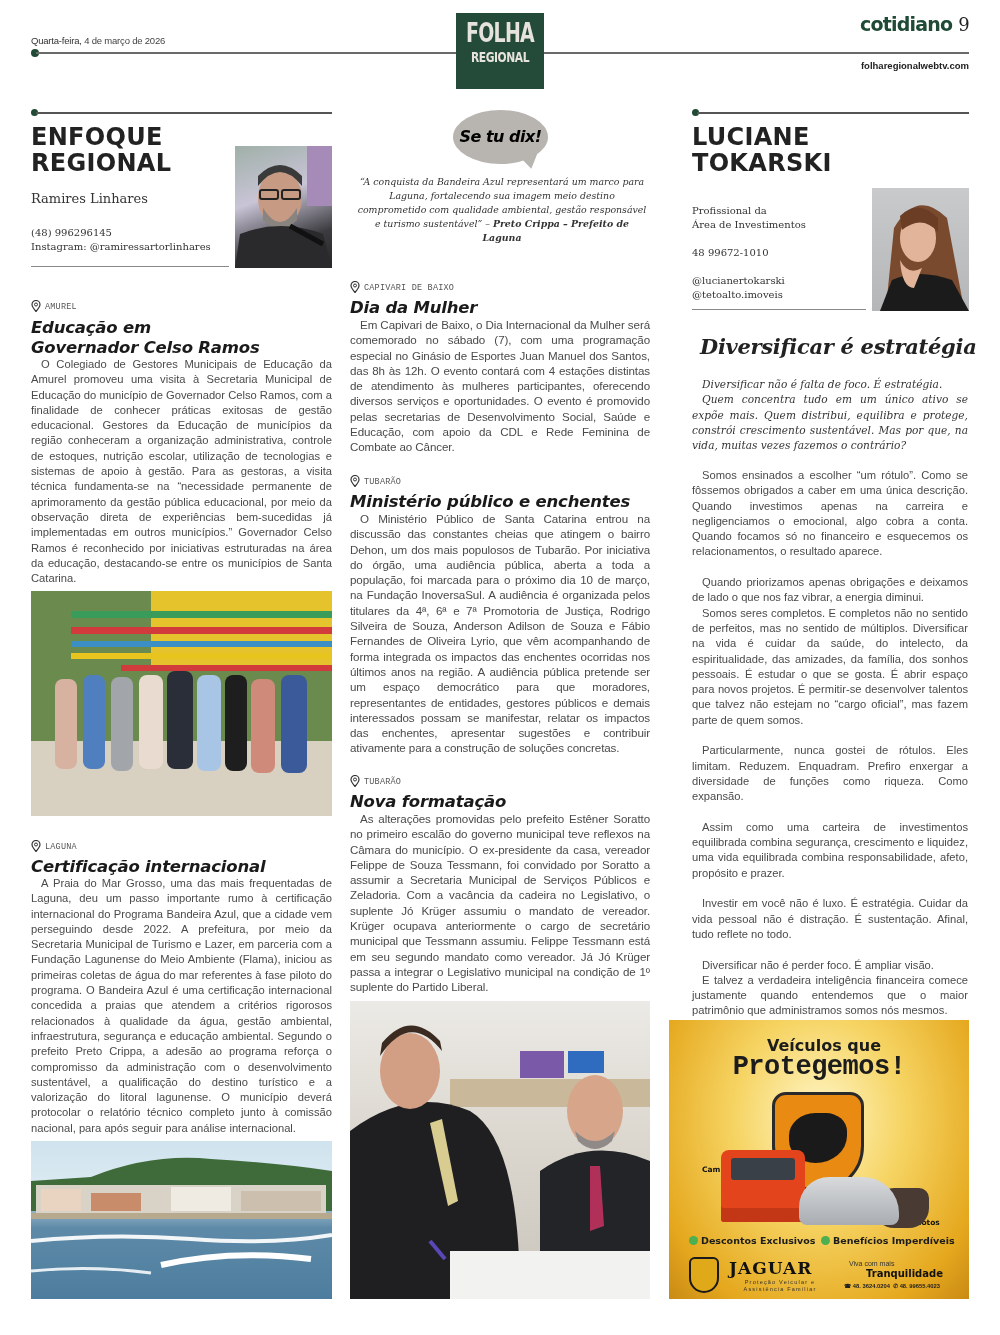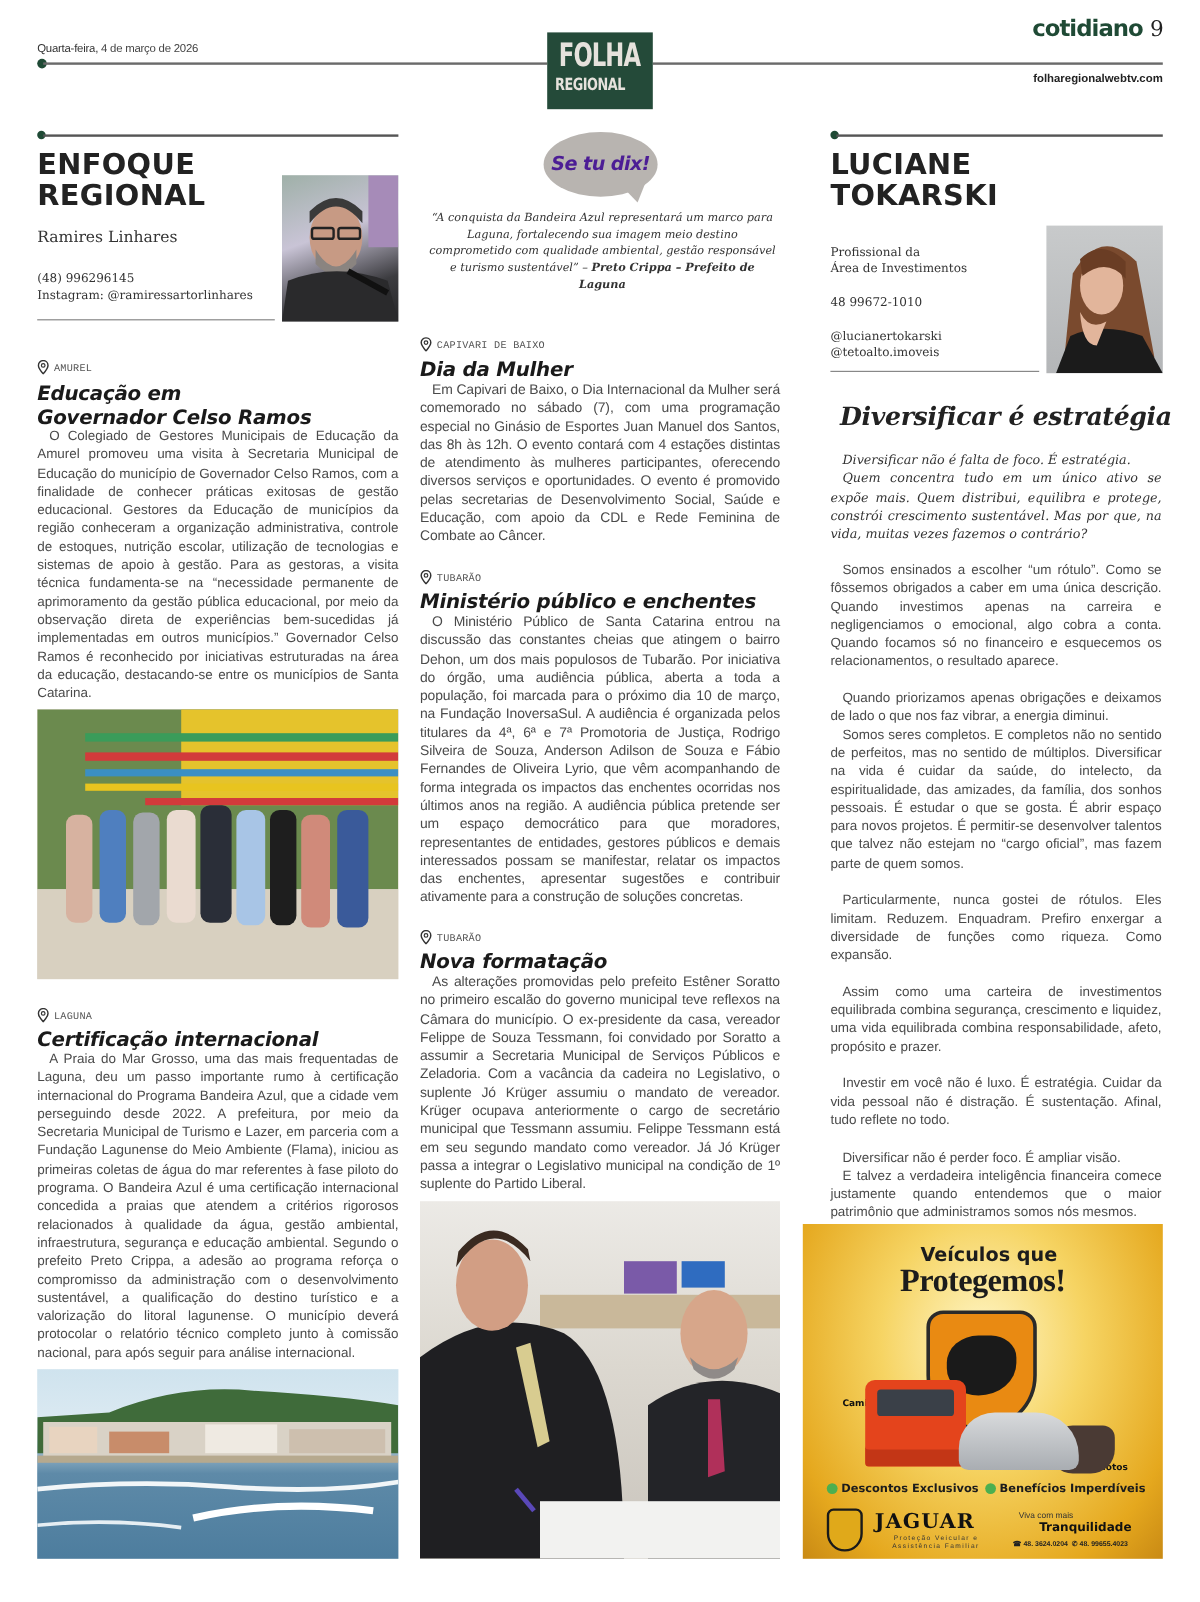--- a/index.html
+++ b/index.html
@@ -4,38 +4,38 @@
 <style>
   * { box-sizing: border-box; margin: 0; padding: 0; }
   html, body { width: 1000px; height: 1335px; background: #ffffff; overflow: hidden; }
   body { position: relative; font-family: "Liberation Sans", sans-serif; color: #3a3a3a; }
 
   
   .date { position: absolute; left: 31px; top: 35px; font-size: 9.5px; color: #444; font-family: "Liberation Sans Narrow", "Liberation Sans", sans-serif; letter-spacing: -0.2px; }
   .date b { font-weight: normal; color: #333; }
   .top-rule { position: absolute; top: 52px; height: 2px; background: #6a6a6a; }
   .top-dot { position: absolute; left: 31px; top: 49px; width: 8px; height: 8px; border-radius: 50%; background: #1f4a35; }
-  .logo { position: absolute; left: 456px; top: 27px; width: 88px; height: 64px; background: #244a39; color: #e6e2dc; text-align: left; font-family: "DejaVu Sans Condensed", "DejaVu Sans", sans-serif; font-weight: bold; }
+  .logo { position: absolute; left: 456px; top: 13px; width: 88px; height: 76px; background: #244a39; color: #e6e2dc; text-align: center; font-family: "DejaVu Sans Condensed", "DejaVu Sans", sans-serif; font-weight: bold; }
   .logo .l1 { font-size: 27px; line-height: 32px; padding-top: 4px; letter-spacing: -1px; transform: scaleX(0.78); }
   .logo .l2 { font-size: 14px; line-height: 16px; letter-spacing: -0.5px; transform: scaleX(0.85); }
   .section { position: absolute; right: 31px; top: 13px; font-size: 19px; font-weight: bold; color: #1f4a35; font-family: "DejaVu Sans", sans-serif; letter-spacing: -0.8px; }
   .section .pg { font-family: "DejaVu Serif", serif; font-weight: normal; color: #222; margin-left: 6px; font-size: 18px; }
   .site { position: absolute; right: 31px; top: 60px; font-size: 9.5px; font-weight: bold; color: #222; }
 
   
   .col-rule { position: absolute; top: 112px; height: 2px; background: #555; }
   .col-dot { position: absolute; top: 109px; width: 7px; height: 7px; border-radius: 50%; background: #1f4a35; }
   .col-title { position: absolute; font-family: "DejaVu Sans", sans-serif; font-weight: bold; font-size: 24px; line-height: 26px; color: #222; letter-spacing: 0.3px; }
   .author { position: absolute; left: 31px; top: 191px; font-size: 13px; color: #333; font-family: "DejaVu Serif", serif; }
   .contact { position: absolute; font-family: "DejaVu Serif", serif; font-size: 10px; line-height: 13.5px; color: #333; }
   .hr { position: absolute; height: 1px; background: #888; }
   .photo { position: absolute; overflow: hidden; }
 
   
-  .bubble { position: absolute; left: 453px; top: 110px; width: 95px; height: 54px; background: #b8b4b0; border-radius: 50%; text-align: center; line-height: 54px; font-family: "DejaVu Sans", sans-serif; font-weight: bold; font-style: italic; font-size: 16px; color: #4c1d95; letter-spacing: -0.5px; }
+  .bubble { position: absolute; left: 453px; top: 110px; width: 95px; height: 54px; background: #b8b4b0; border-radius: 50%; text-align: center; line-height: 54px; font-family: "DejaVu Sans", sans-serif; font-weight: bold; font-style: italic; font-size: 16px; color: #000000; letter-spacing: -0.5px; }
   .bubble-tail { position: absolute; left: 520px; top: 150px; width: 0; height: 0; border-left: 8px solid transparent; border-right: 16px solid transparent; border-top: 18px solid #b8b4b0; transform: rotate(-20deg); }
   .quote { position: absolute; left: 356px; top: 175px; width: 292px; text-align: center; font-family: "DejaVu Serif", serif; font-style: italic; font-size: 9.4px; line-height: 14px; color: #333; }
   .quote b { font-weight: bold; }
 
   
   .place { position: absolute; font-size: 8.5px; color: #555; letter-spacing: 0.2px; text-transform: uppercase; display: flex; align-items: flex-end; gap: 4px; font-family: Liberation Mono, monospace; }
   .pin { display: inline-block; width: 10px; height: 12px; }
   .headline { position: absolute; font-family: "DejaVu Sans", sans-serif; font-weight: bold; font-style: italic; font-size: 16.5px; line-height: 20px; color: #1a1a1a; letter-spacing: -0.2px; }
   .body { position: absolute; font-family: "Liberation Sans", sans-serif; font-size: 11.2px; line-height: 15.3px; color: #4a4a4a; text-align: justify; hyphens: manual; }
   .body p { text-indent: 10px; }
@@ -43,21 +43,21 @@
   .body.c2 { font-size: 11.6px; letter-spacing: -0.1px; }
 
   .op-title { position: absolute; left: 700px; top: 334px; font-family: "DejaVu Serif", serif; font-weight: bold; font-style: italic; font-size: 21px; color: #222; letter-spacing: -0.3px; }
   .op-lede { position: absolute; left: 692px; top: 377px; width: 276px; font-family: "DejaVu Serif", serif; font-style: italic; font-size: 10.6px; line-height: 15.3px; color: #333; text-align: justify; }
   .op-lede p { text-indent: 10px; }
 
   
   .ad { position: absolute; left: 669px; top: 1020px; width: 300px; height: 279px; overflow: hidden;
         background: radial-gradient(ellipse at 50% 35%, #fff6c8 0%, #f6d463 40%, #e5a81e 80%, #c98a14 100%); }
   .ad .t1 { position: absolute; left: 0; width: 100%; top: 16px; text-align: center; font-family: "DejaVu Sans", sans-serif; font-weight: bold; font-size: 16px; color: #1c1c1c; padding-left: 10px; }
-  .ad .t2 { position: absolute; left: 0; width: 100%; top: 32px; text-align: center; font-family: Liberation Serif, serif; font-weight: bold; font-size: 27px; color: #1c1c1c; letter-spacing: -0.5px; }
+  .ad .t2 { position: absolute; left: 0; width: 100%; top: 32px; text-align: center; font-family: Liberation Mono, monospace; font-weight: bold; font-size: 27px; color: #1c1c1c; letter-spacing: -0.5px; }
   .ad .shield { position: absolute; left: 103px; top: 72px; width: 92px; height: 100px; background: #e98a12; border: 3px solid #2a2a2a; border-radius: 14px 14px 46px 46px; }
   .ad .shield::after { content: ""; position: absolute; left: 14px; top: 18px; width: 58px; height: 50px; background: #1a1a1a; border-radius: 50% 40% 60% 50%; }
   .ad .lbl { position: absolute; font-size: 7.5px; font-weight: bold; color: #111; font-family: "DejaVu Sans", sans-serif; margin-top: 40px; }
   .ad .truck { position: absolute; left: 52px; top: 130px; width: 84px; height: 72px; background: #e4441c; border-radius: 8px 8px 3px 3px; box-shadow: inset 0 -14px 0 #c33616; }
   .ad .truck::before { content: ""; position: absolute; left: 10px; top: 8px; width: 64px; height: 22px; background: #3a4048; border-radius: 3px; }
   .ad .car { position: absolute; left: 130px; top: 157px; width: 100px; height: 48px; background: linear-gradient(#d8dadc, #a9adb2); border-radius: 30px 36px 8px 8px; }
   .ad .moto { position: absolute; left: 205px; top: 168px; width: 55px; height: 40px; background: #4a3a34; border-radius: 20px 10px 20px 20px; }
   .ad .feat { position: absolute; top: 215px; font-family: "DejaVu Sans", sans-serif; font-size: 9.5px; font-weight: bold; color: #1c1c1c; display: flex; align-items: center; gap: 3px; }
   .ad .check { width: 9px; height: 9px; border-radius: 50%; background: #4caf50; display: inline-block; }
   .ad .jlogo { position: absolute; left: 20px; top: 237px; width: 30px; height: 36px; background: #e0a91a; border: 2px solid #1a1a1a; border-radius: 6px 6px 16px 16px; }

